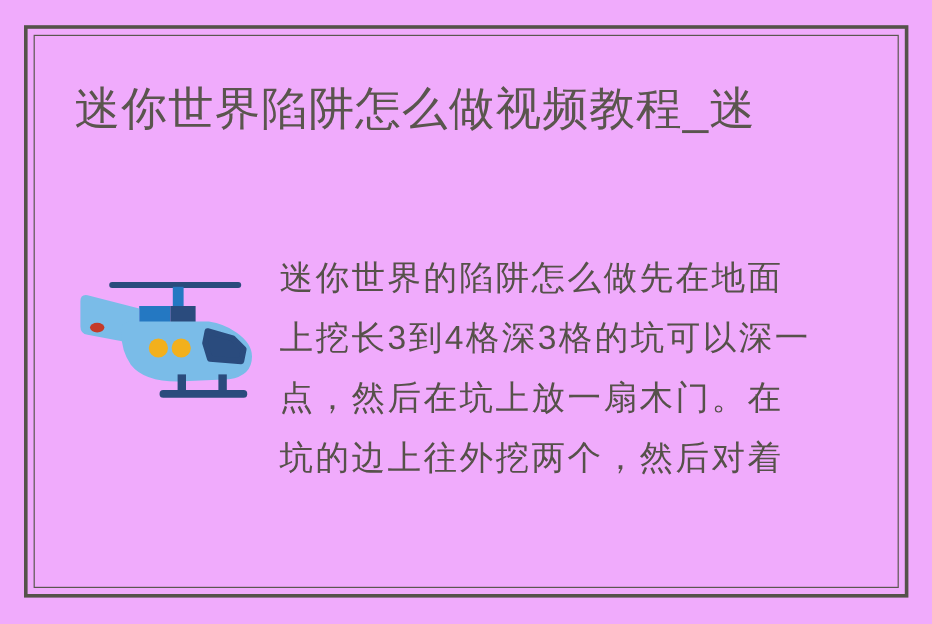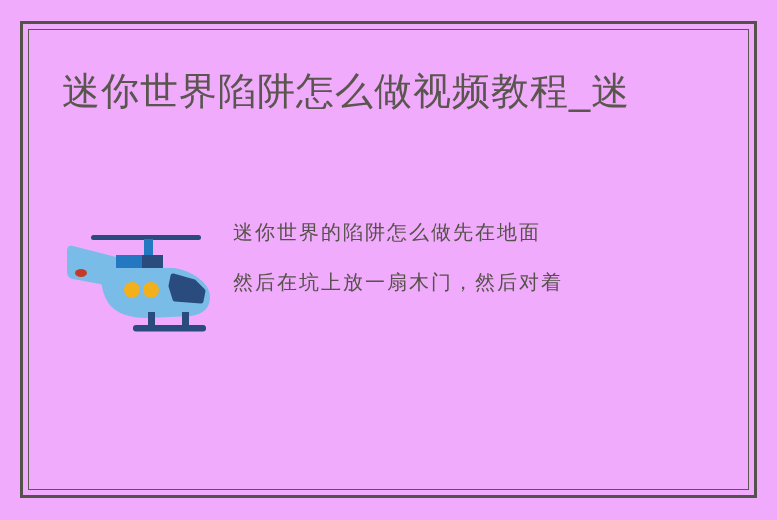--- a/index.html
+++ b/index.html
@@ -41,21 +41,21 @@
   .title-line { display: block; }
   .heli-wrap {
     position: absolute;
     left: 64px; top: 229px;
     width: 150px; height: 112px;
   }
   .article-text {
     position: absolute;
     left: 233px; top: 207px;
     width: 480px;
-    font-size: 20px;
+    font-size: 28px;
     line-height: 50px;
     letter-spacing: 2px;
     color: #56514a;
     white-space: nowrap;
   }
   .article-line { display: block; height: 50px; }
 </style>
 </head>
 <body>
 
@@ -93,16 +93,18 @@
 
       <rect x="84" y="83" width="7" height="15" fill="#2a4b7d"></rect>
       <rect x="118" y="83" width="7" height="15" fill="#2a4b7d"></rect>
 
       <rect x="69" y="96" width="73" height="6.5" rx="3" fill="#2a4b7d"></rect>
     </svg>
   </div>
 
   <div class="article-text">
     <span class="article-line">迷你世界的陷阱怎么做先在地面</span>
-    <span class="article-line">然后在坑上放一扇木门，然后对着</span>
+    <span class="article-line">上挖长3到4格深3格的坑可以深一</span>
+    <span class="article-line">点，然后在坑上放一扇木门。在</span>
+    <span class="article-line">坑的边上往外挖两个，然后对着</span>
   </div>
 
 </div>
 
 </body></html>

